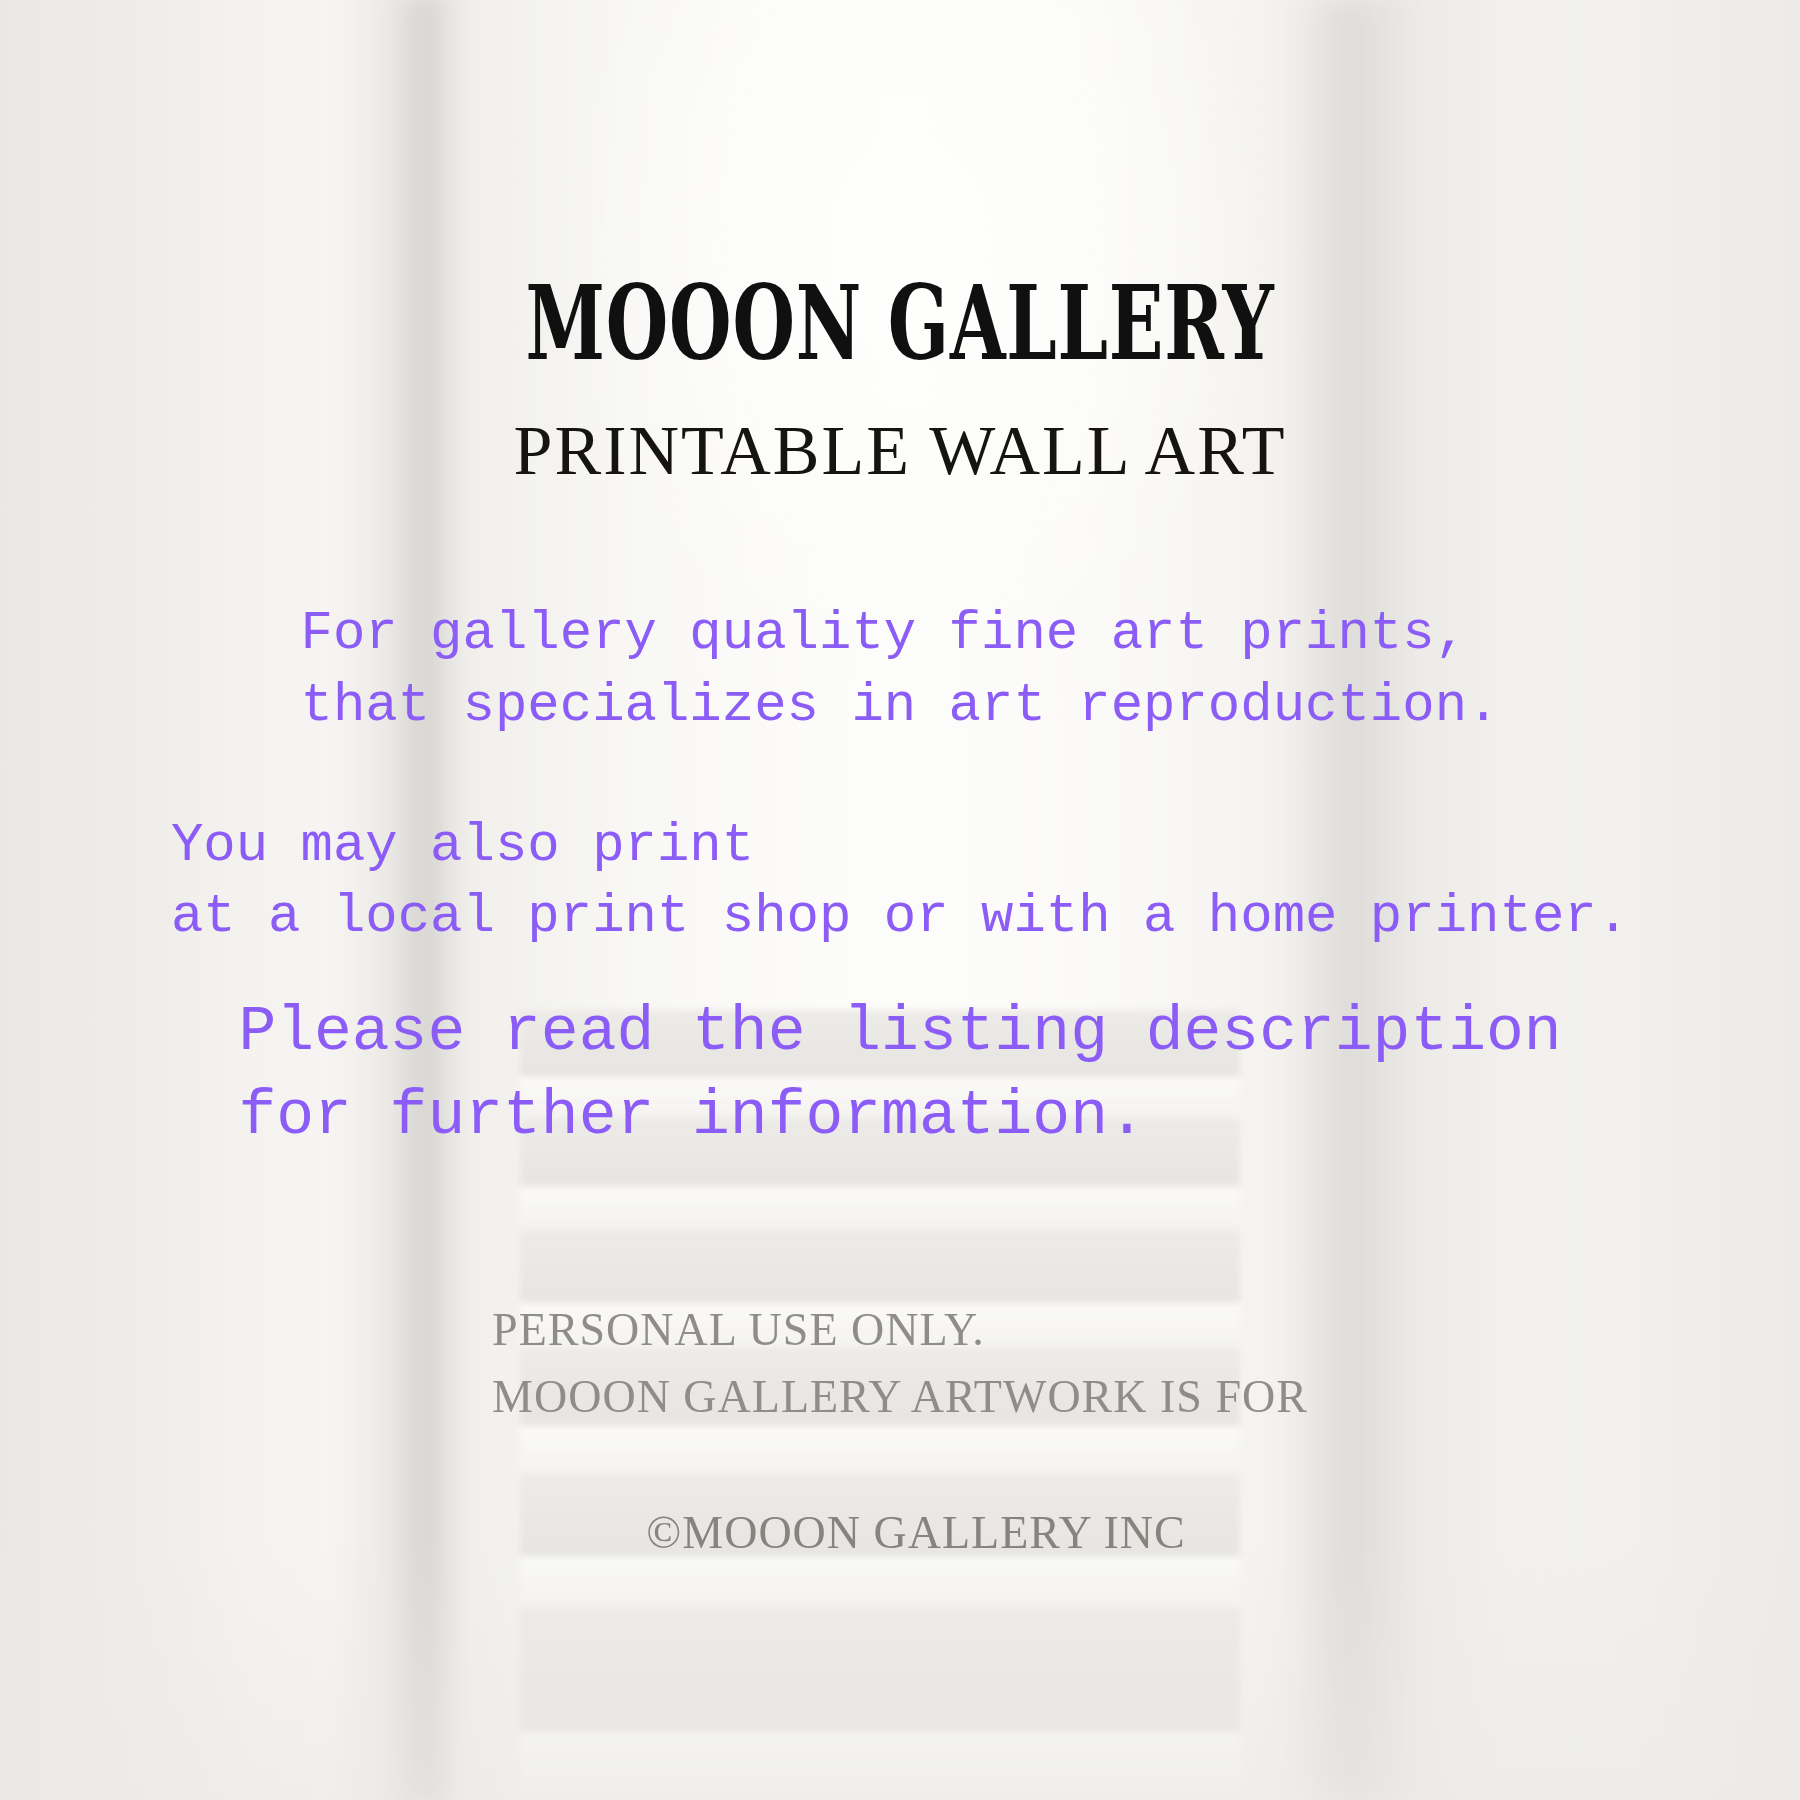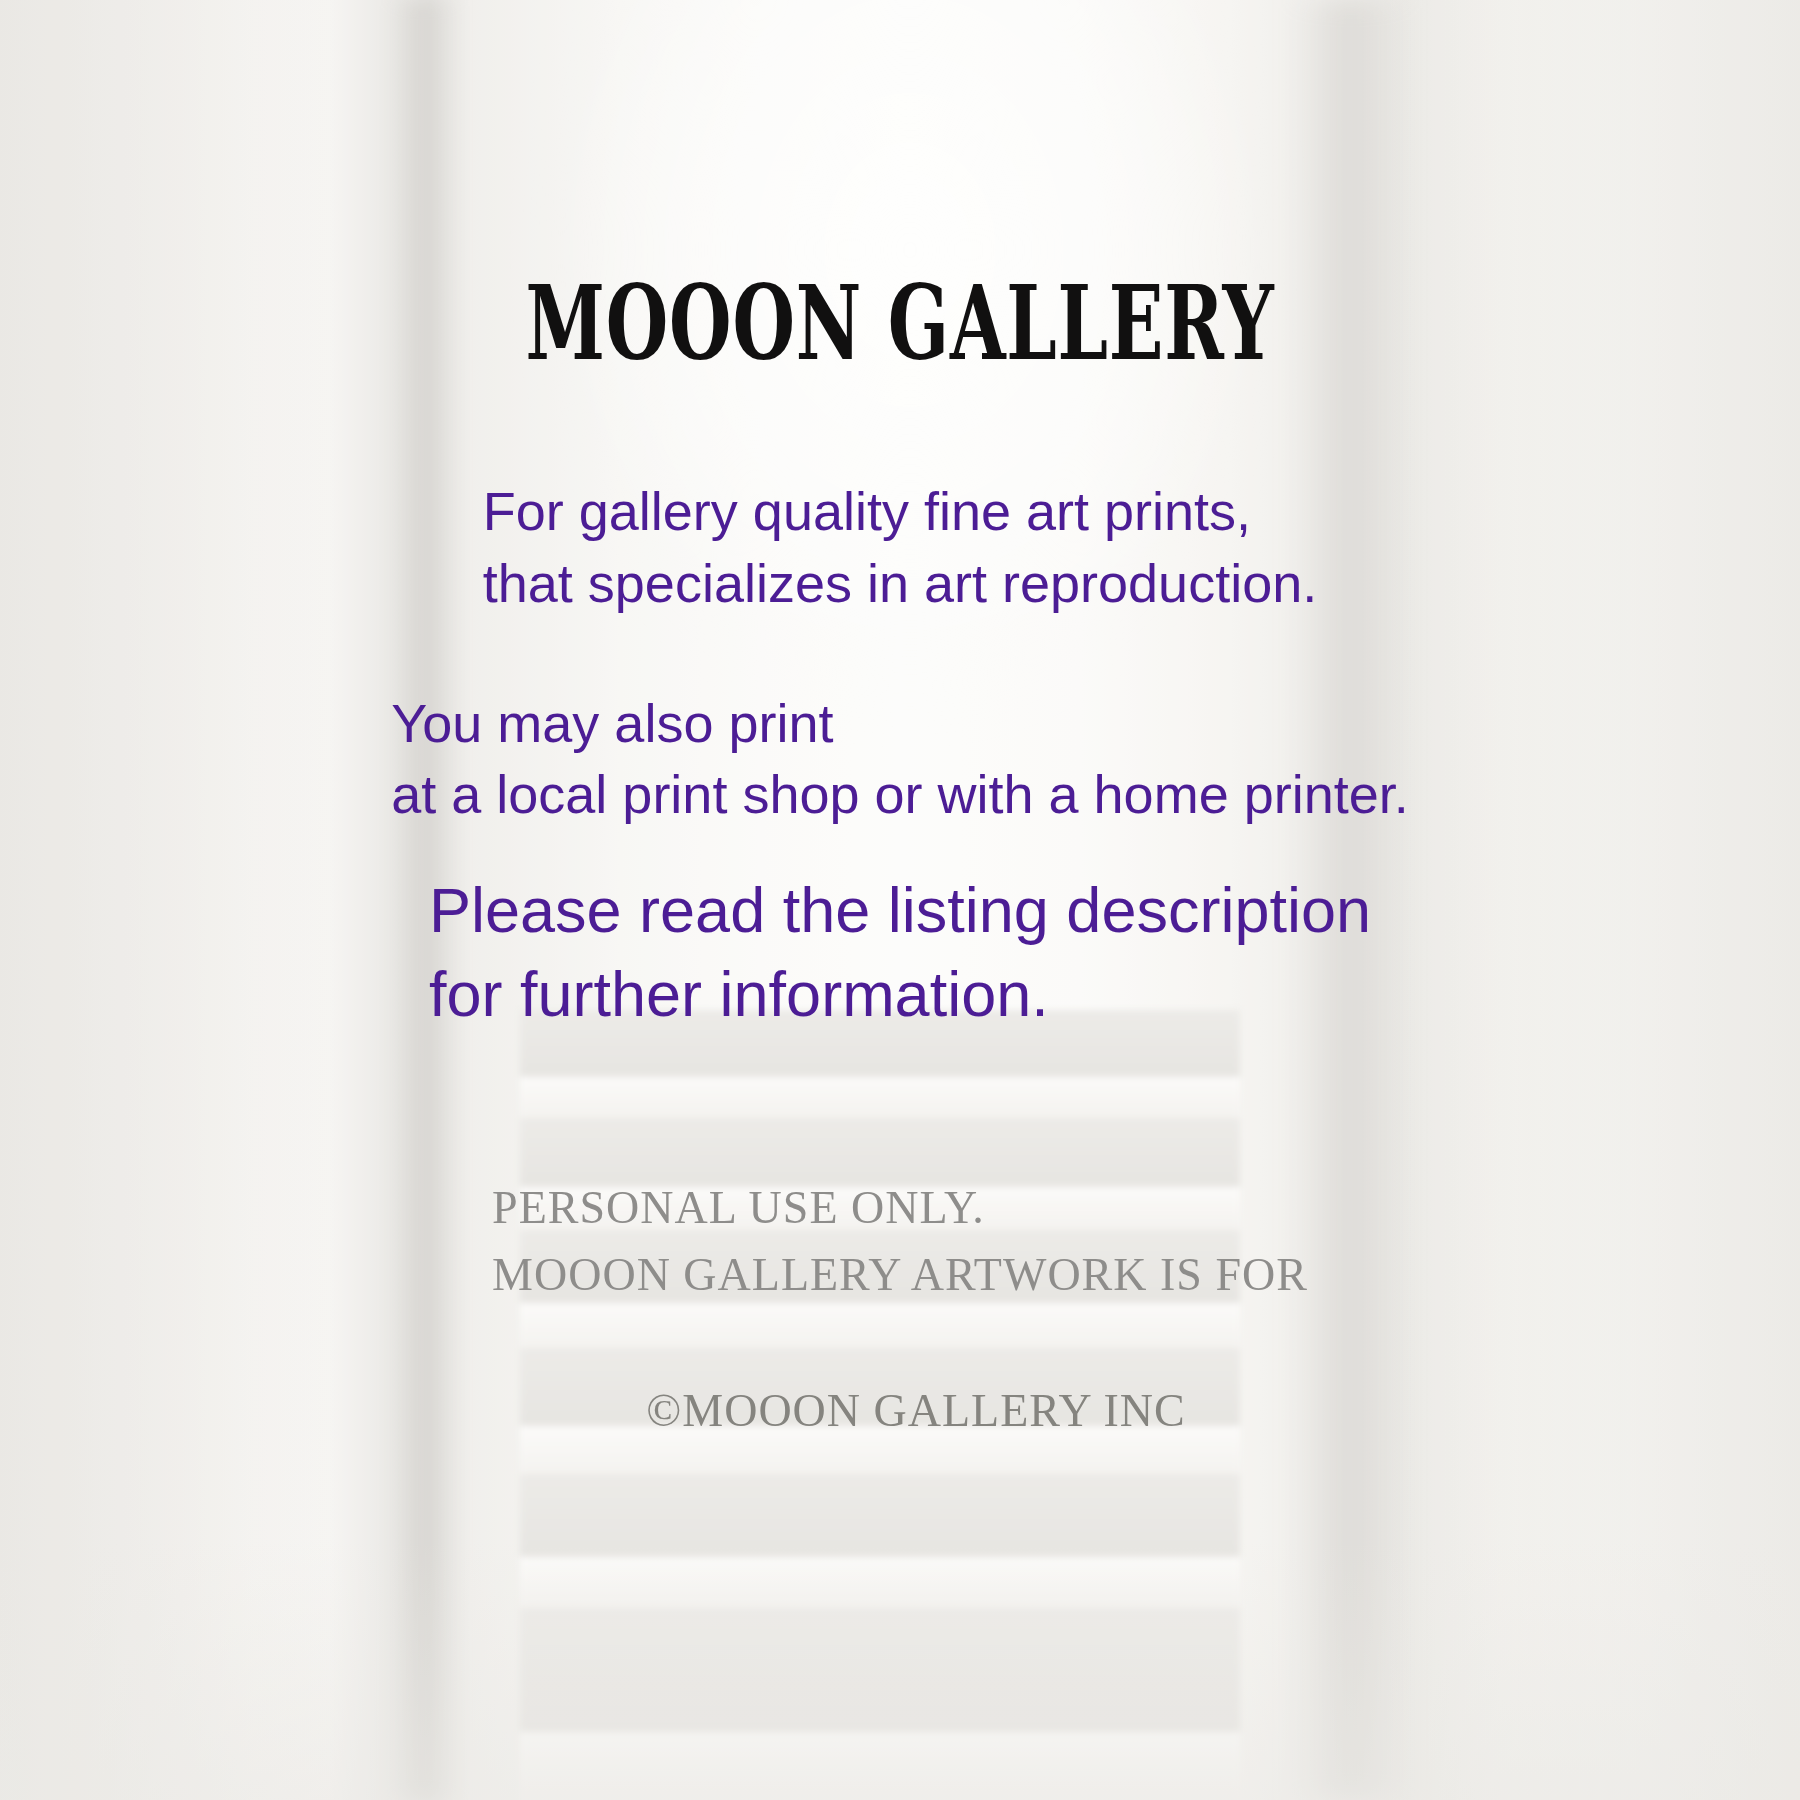--- a/index.html
+++ b/index.html
@@ -156,22 +156,22 @@
   .subtitle {
     margin-top: 52px;
     font-family: "Liberation Serif", serif;
     font-size: 70px;
     line-height: 1;
     letter-spacing: 2px;
     color: #151413;
   }
 
   .para {
-    font-family: Liberation Sans, sans-serif;
-    color: #4c1d95;
+    font-family: Liberation Mono, monospace;
+    color: #8b5cf6;
     line-height: 1.33;
   }
   .para-1 {
     margin-top: 112px;
     font-size: 54px;
   }
   .para-2 {
     margin-top: 68px;
     font-size: 54px;
   }
@@ -245,20 +245,21 @@
   <div class="bg-top-glow"></div>
   <div class="side-left-shade"></div>
   <div class="side-right-shade"></div>
   <div class="bottom-shade"></div>
   <div class="veil"></div>
 
   <div class="content">
 
     <div class="brand">MOOON GALLERY</div>
 
+    <div class="subtitle">PRINTABLE WALL ART</div>
 
     <div class="para para-1">
       <div>For gallery quality fine art prints,</div>
       <div>that specializes in art reproduction.</div>
     </div>
 
     <div class="para para-2">
       <div>You may also print</div>
       <div>at a local print shop or with a home printer.</div>
     </div>

